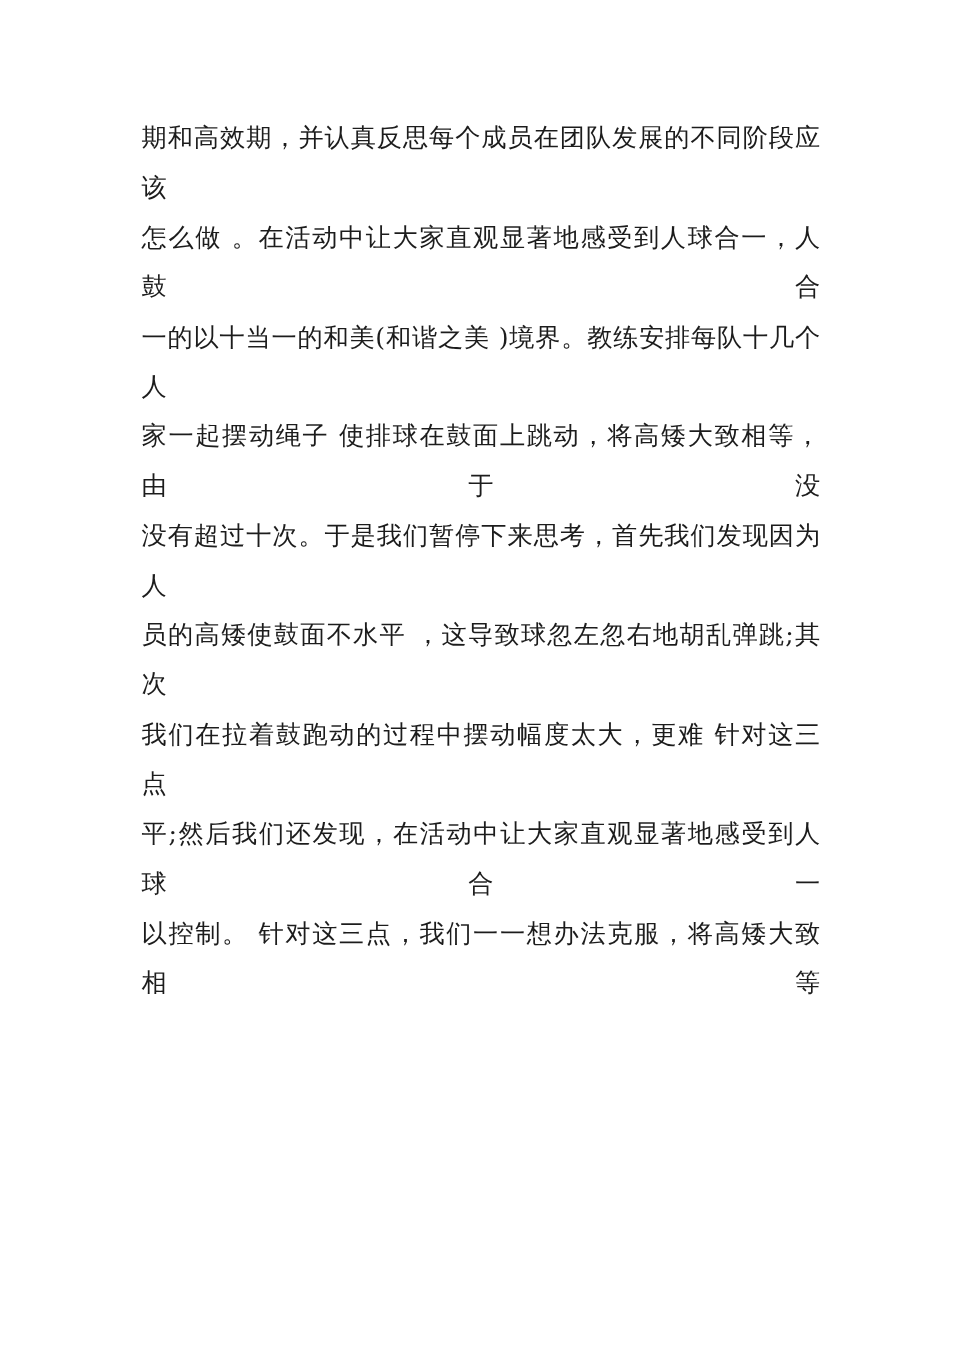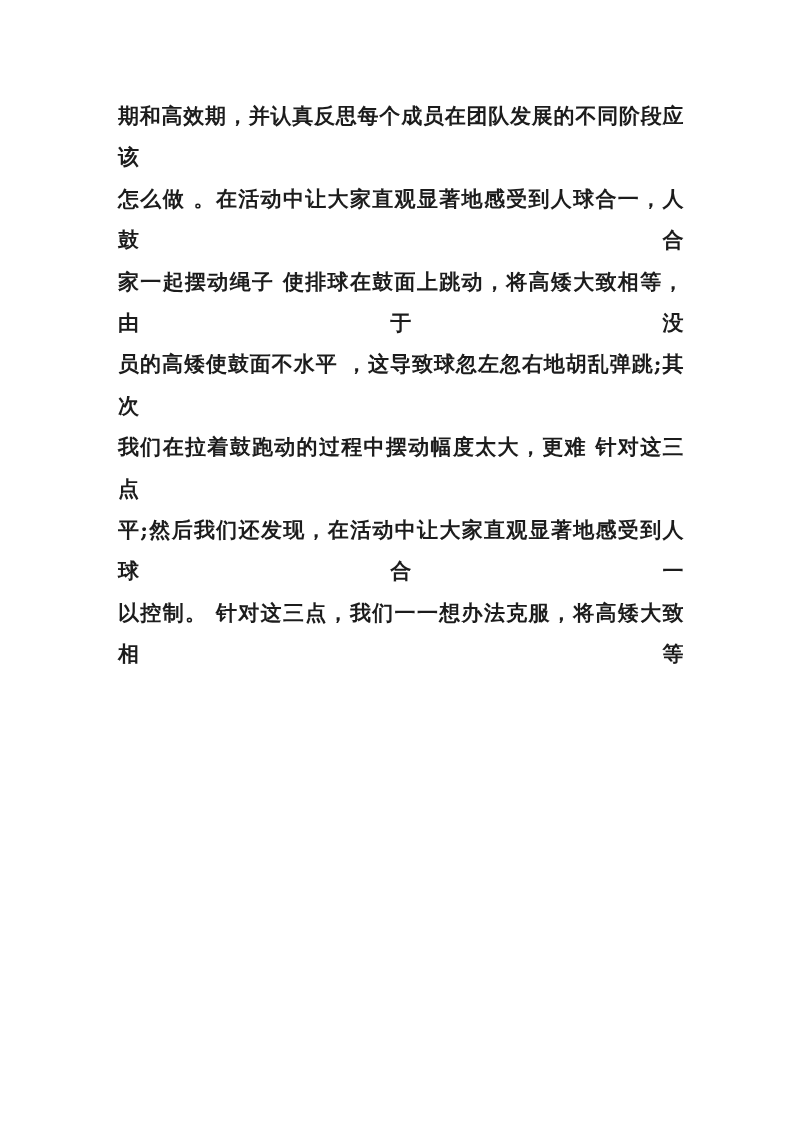--- a/index.html
+++ b/index.html
@@ -26,30 +26,32 @@
     width: 566px;
   }
   .text-line {
     font-size: 21px;
     line-height: 41.4px;
     color: #1c1c1c;
     white-space: pre-wrap;
     text-align: justify;
     text-align-last: justify;
     letter-spacing: 0.5px;
-    font-weight: 700;
+    font-weight: 400;
   }
 </style>
 </head>
 <body>
 
 <div class="doc-page">
   <div class="doc-body">
     <div class="text-line">期和高效期，并认真反思每个成员在团队发展的不同阶段应该</div>
     <div class="text-line">怎么做 。在活动中让大家直观显著地感受到人球合一，人鼓合</div>
+    <div class="text-line">一的以十当一的和美(和谐之美 )境界。教练安排每队十几个人</div>
     <div class="text-line">家一起摆动绳子 使排球在鼓面上跳动，将高矮大致相等，由于没</div>
+    <div class="text-line">没有超过十次。于是我们暂停下来思考，首先我们发现因为人</div>
     <div class="text-line">员的高矮使鼓面不水平 ，这导致球忽左忽右地胡乱弹跳;其次</div>
     <div class="text-line">我们在拉着鼓跑动的过程中摆动幅度太大，更难 针对这三点</div>
     <div class="text-line">平;然后我们还发现，在活动中让大家直观显著地感受到人球合一</div>
     <div class="text-line">以控制。 针对这三点，我们一一想办法克服，将高矮大致相等</div>
 
   </div>
 </div>
 
 </body></html>

